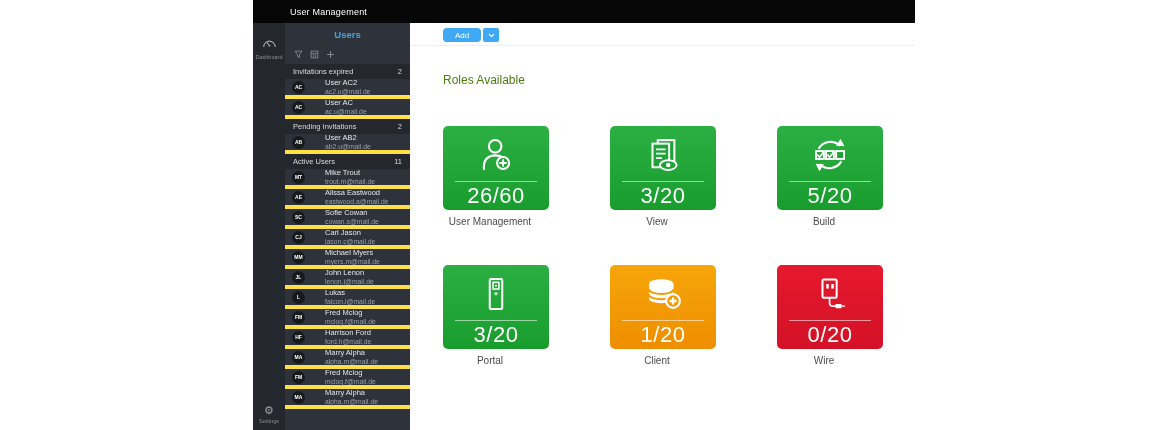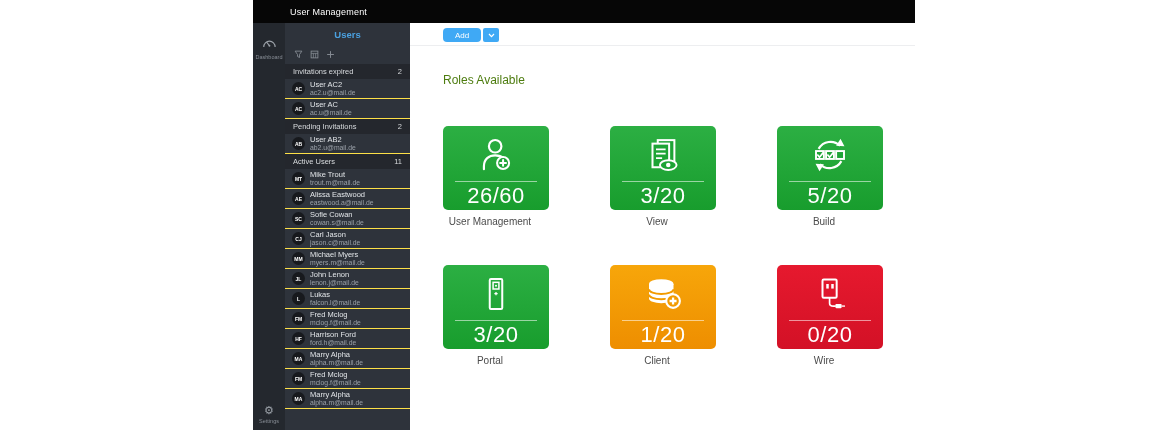--- a/index.html
+++ b/index.html
@@ -21,22 +21,22 @@
   .gear-glyph{font-size:11px;line-height:11px;}
 
   
   .sidebar{position:absolute;left:32px;top:23px;bottom:0;width:125px;background:#2E333B;overflow:hidden;}
   .sb-title{height:22px;display:flex;align-items:center;justify-content:center;
             font-size:9.5px;font-weight:bold;}
   .sb-toolbar{height:19px;display:flex;align-items:center;gap:7px;padding-left:9px;color:#858B93;}
   .sb-tbtn{display:flex;align-items:center;cursor:pointer;}
   .sb-sec-header{height:15px;background:#24272D;display:flex;align-items:center;
                  justify-content:space-between;padding:0 8px;font-size:7.5px;color:#D7DADD;}
-  .sb-row{height:20px;display:flex;align-items:center;padding-left:7px;gap:5px;
-          border-bottom:1px solid #fde047;box-sizing:border-box;cursor:pointer;}
+  .sb-row{height:20px;display:flex;align-items:center;padding-left:7px;gap:20px;
+          border-bottom:4px solid #fde047;box-sizing:border-box;cursor:pointer;}
   .avatar{width:13px;height:13px;border-radius:50%;background:#17191D;color:#fff;
           font-size:5px;font-weight:bold;display:flex;align-items:center;justify-content:center;flex:none;}
   .sb-col{display:flex;flex-direction:column;justify-content:center;overflow:hidden;white-space:nowrap;}
   .sb-name{font-size:7.5px;color:#E2E5E8;line-height:1.25;}
   .sb-email{font-size:6.8px;color:#9AA0A8;line-height:1.2;}
 
   
   .main{position:absolute;left:157px;top:23px;right:0;bottom:0;background:#fff;}
   .addbar{position:absolute;left:33px;top:5px;display:flex;gap:2px;}
   .add-main{width:38px;height:14px;border-radius:4px;color:#fff;font-size:8px;

